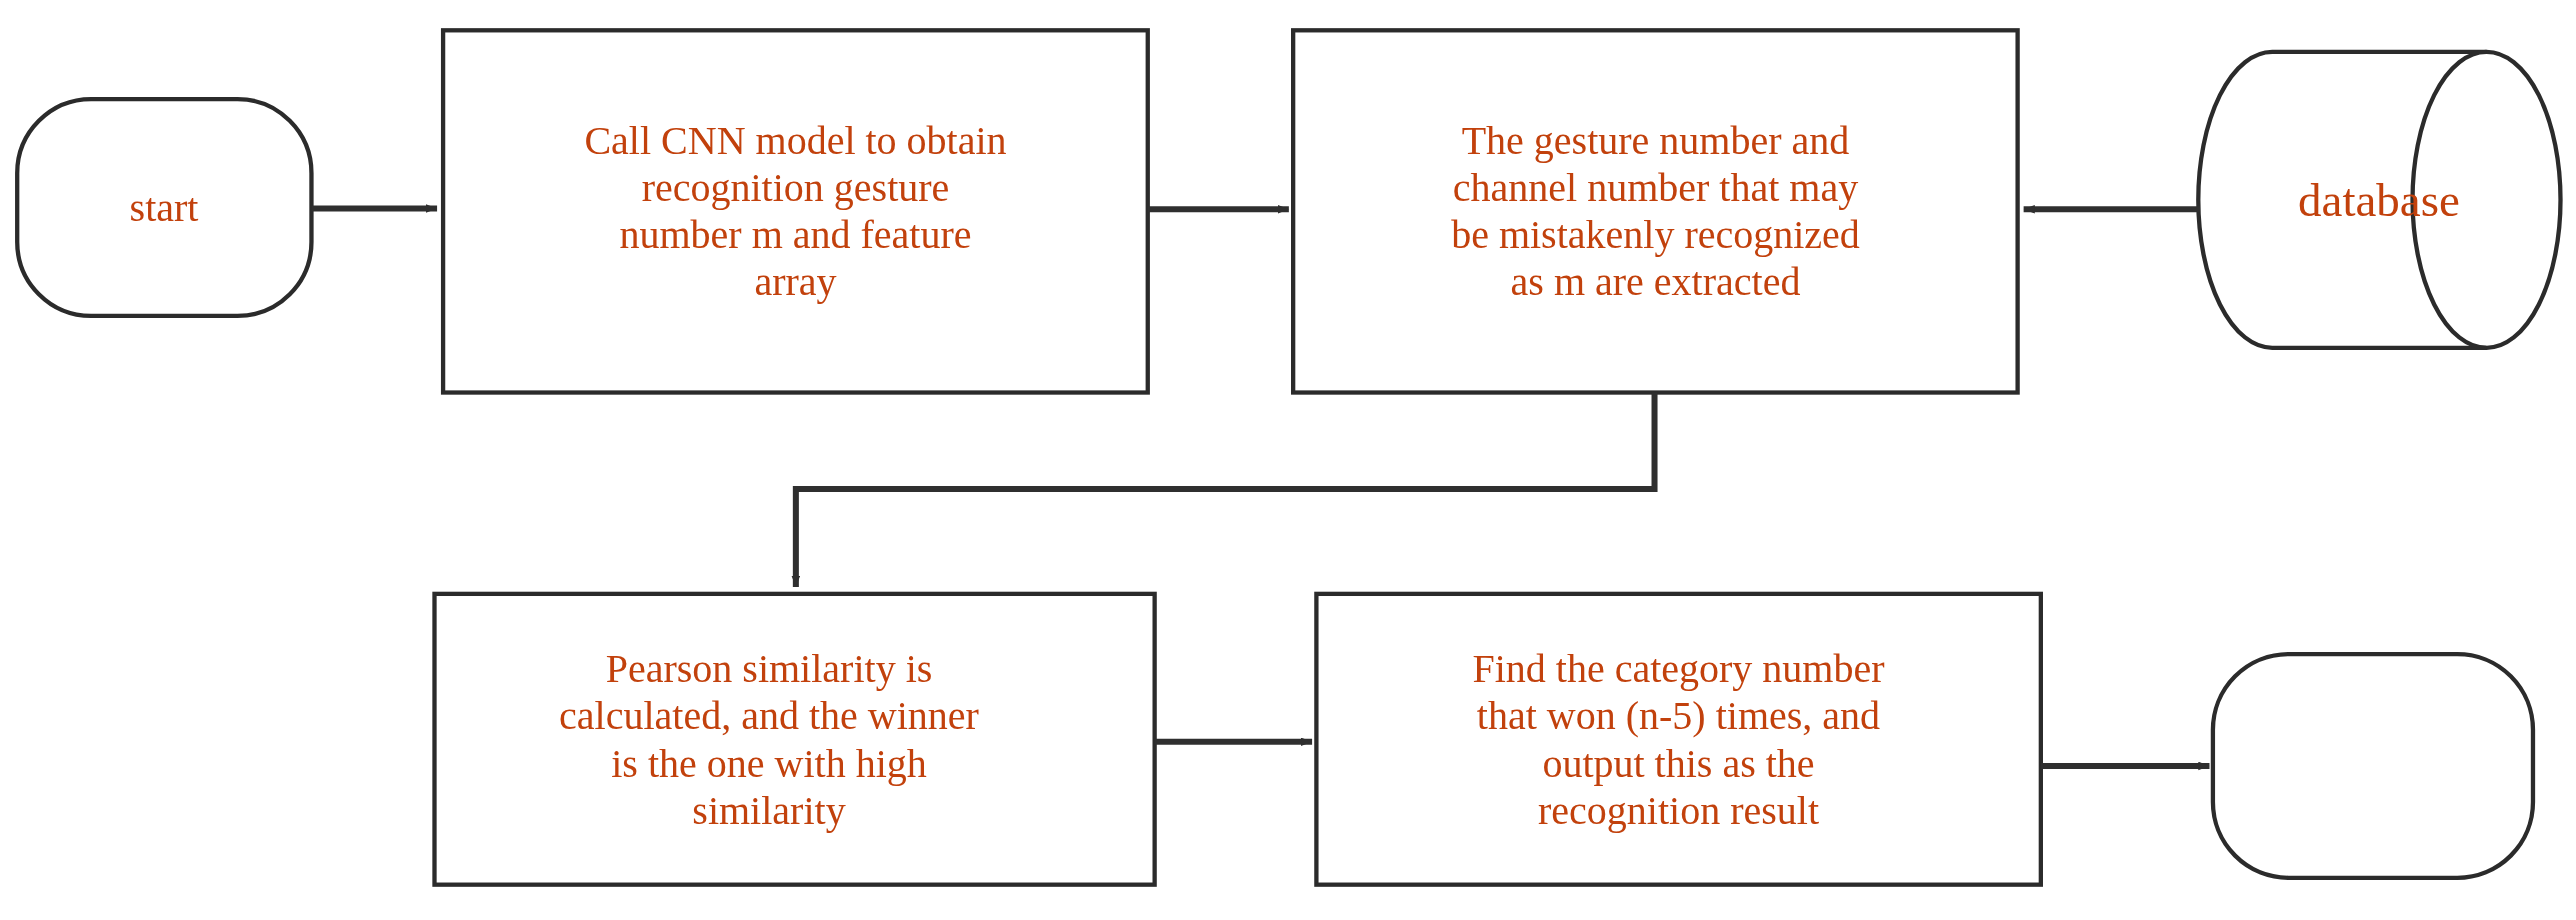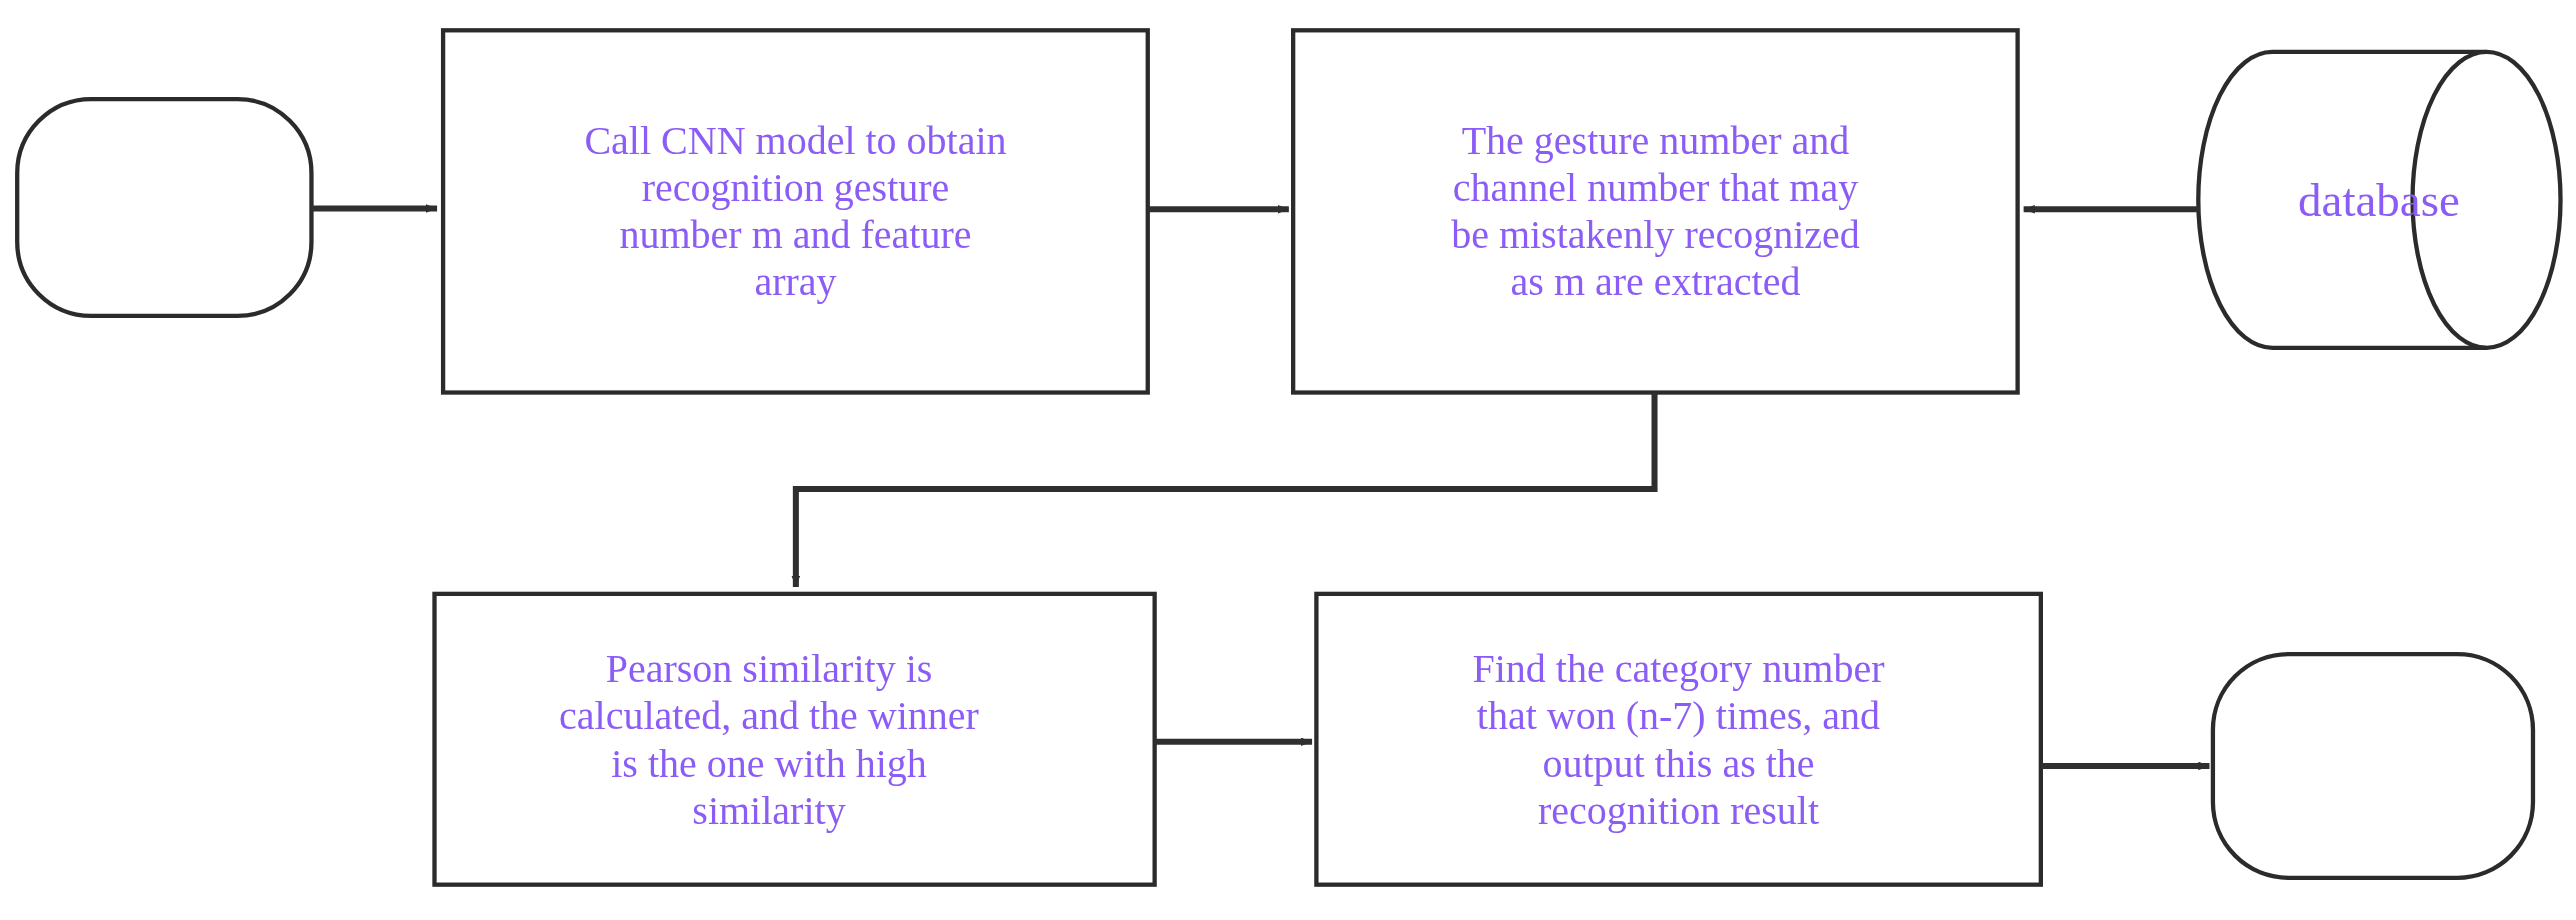--- a/index.html
+++ b/index.html
@@ -23,21 +23,21 @@
     top: 0;
     width: 2576px;
     height: 921px;
   }
   .node-label {
     position: absolute;
     display: flex;
     align-items: center;
     justify-content: center;
     text-align: center;
-    color: #8b5cf6;
+    color: #c2410c;
     font-family: "Liberation Serif", "DejaVu Serif", serif;
     line-height: 1.18;
     white-space: pre-line;
     pointer-events: none;
     user-select: none;
   }
   .terminal-label { font-size: 40px; }
   .process-label { font-size: 40px; }
   .db-label { font-size: 47px; }
 </style>
@@ -79,38 +79,39 @@
 
     <line x1="2557" y1="243" x2="2352" y2="243" stroke="#2f2f2f" stroke-width="7" marker-end="url(#arrowRight)"></line>
 
     <path d="M 1923,456 L 1923,568 L 925,568 L 925,682" fill="none" stroke="#2f2f2f" stroke-width="7" stroke-linejoin="miter" marker-end="url(#arrowDown)"></path>
 
     <line x1="1342" y1="862" x2="1525" y2="862" stroke="#2f2f2f" stroke-width="7" marker-end="url(#arrowRight)"></line>
 
     <line x1="2372" y1="890" x2="2568" y2="890" stroke="#2f2f2f" stroke-width="7" marker-end="url(#arrowRight)"></line>
   </svg>
 
+  <div class="node-label terminal-label" style="left:17px; top:99px; width:294px; height:217px;">start</div>
 
   <div class="node-label process-label" style="left:456px; top:30px; width:679px; height:362px;">Call CNN model to obtain
 recognition gesture
 number m and feature
 array</div>
 
   <div class="node-label process-label" style="left:1306px; top:30px; width:699px; height:362px;">The gesture number and
 channel number that may
 be mistakenly recognized
 as m are extracted</div>
 
   <div class="node-label db-label" style="left:2254px; top:52px; width:250px; height:297px;">database</div>
 
   <div class="node-label process-label" style="left:422px; top:594px; width:694px; height:291px;">Pearson similarity is
 calculated, and the winner
 is the one with high
 similarity</div>
 
   <div class="node-label process-label" style="left:1329px; top:594px; width:699px; height:291px;">Find the category number
-that won (n-7) times, and
+that won (n-5) times, and
 output this as the
 recognition result</div>
 
 
 </div>
 
 
 </body></html>

